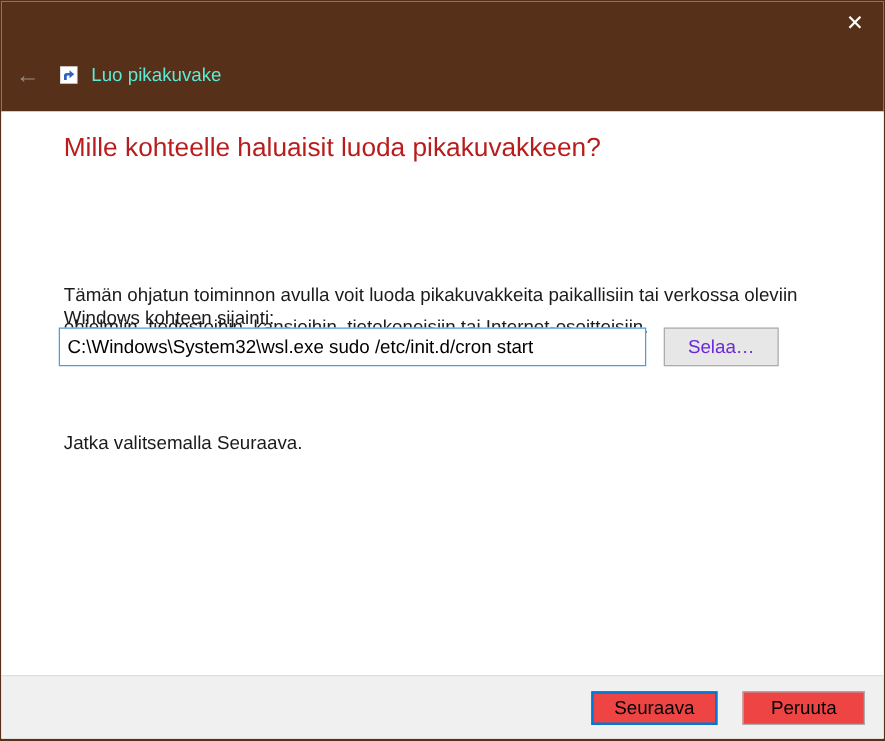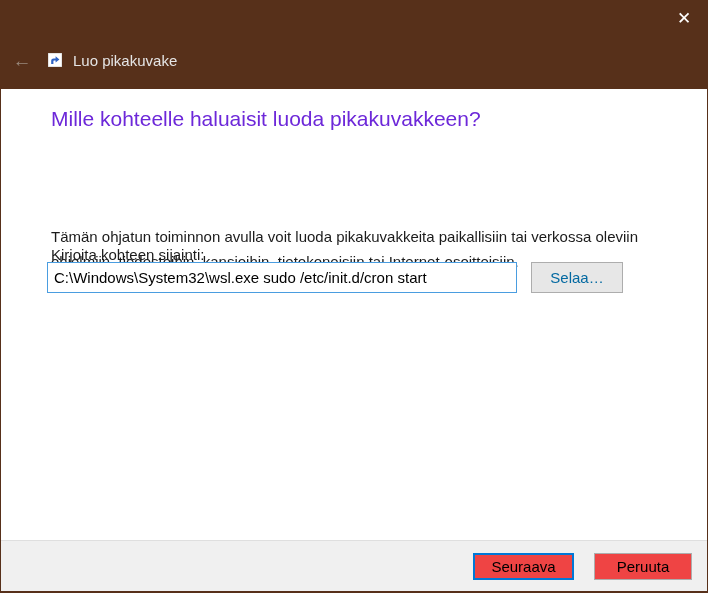--- a/index.html
+++ b/index.html
@@ -20,45 +20,45 @@
   }
   .header-row {
     position:absolute; left:0; top:46px; height:26px; width:100%;
     display:flex; align-items:center;
   }
   .back-arrow {
     width:26px; margin-left:8px; text-align:center;
     color:#9A8A7E; font-size:19px; line-height:1;
   }
   .app-icon { margin-left:13px; width:14px; height:14px; display:block; }
-  .win-title { margin-left:11px; color:#e5e5e5; font-size:15px; }
+  .win-title { margin-left:11px; color:#5eead4; font-size:15px; }
   
   .content { position:absolute; left:0; top:89px; right:0; bottom:51px; background:#fff; }
   .heading {
     position:absolute; left:50px; top:17px;
-    color:#6d28d9; font-size:21px; font-weight:400; letter-spacing:0;
+    color:#b91c1c; font-size:21px; font-weight:400; letter-spacing:0;
   }
   .desc {
     position:absolute; left:50px; top:86px; width:634px;
     color:#1b1b1b; font-size:15px; line-height:25px;margin-top:48px;
   }
   .loc-label {
     position:absolute; left:50px; top:156px;
     color:#1b1b1b; font-size:15px;
   }
   .loc-row { position:absolute; left:46px; top:172px; display:flex; align-items:flex-end; }
   .loc-input {
     width:470px; height:31px; border:1px solid #4A9DE0; background:#fff;
     font-family:"Liberation Sans", sans-serif; font-size:15px; color:#000;
     padding:0 6px; outline:none;
   }
   .browse-btn {
     margin-left:14px; width:92px; height:31px;
     background:#E7E7E7; border:1px solid #ADADAD;
-    font-family:"Liberation Sans", sans-serif; font-size:15px; color:#0369a1;
+    font-family:"Liberation Sans", sans-serif; font-size:15px; color:#6d28d9;
   }
   .hint { position:absolute; left:50px; top:256px; color:#1b1b1b; font-size:15px; }
   
   .footer {
     position:absolute; left:0; right:0; bottom:0; height:51px;
     background:#F0F0F0; border-top:1px solid #DFDFDF;
     display:flex; align-items:center; justify-content:flex-end;
     padding-right:15px;
   }
   .btn {
@@ -85,25 +85,26 @@
         <rect x="0" y="0" width="14" height="14" fill="none" stroke="#c9c9c9" stroke-width="1"></rect>
         <path d="M3.2 11 L3.2 7.6 Q3.2 5.4 5.6 5.4 L7.6 5.4 L7.6 3.2 L11.4 6.4 L7.6 9.6 L7.6 7.4 L6 7.4 Q5.4 7.4 5.4 8 L5.4 11 Z" fill="#2E63C4"></path>
       </svg>
       <span class="win-title">Luo pikakuvake</span>
     </div>
   </div>
 
   <div class="content">
     <div class="heading">Mille kohteelle haluaisit luoda pikakuvakkeen?</div>
     <div class="desc">Tämän ohjatun toiminnon avulla voit luoda pikakuvakkeita paikallisiin tai verkossa oleviin ohjelmiin, tiedostoihin, kansioihin, tietokoneisiin tai Internet-osoitteisiin.</div>
-    <div class="loc-label">Kirjoita kohteen sijainti:</div>
+    <div class="loc-label">Windows kohteen sijainti:</div>
     <div class="loc-row">
       <input class="loc-input" type="text" value="C:\Windows\System32\wsl.exe sudo /etc/init.d/cron start" style="">
       <button class="browse-btn">Selaa…</button>
     </div>
+    <div class="hint">Jatka valitsemalla Seuraava.</div>
   </div>
 
   <div class="footer">
     <button class="btn btn-next">Seuraava</button>
     <button class="btn btn-cancel">Peruuta</button>
   </div>
 
 </div>
 
 </body></html>

